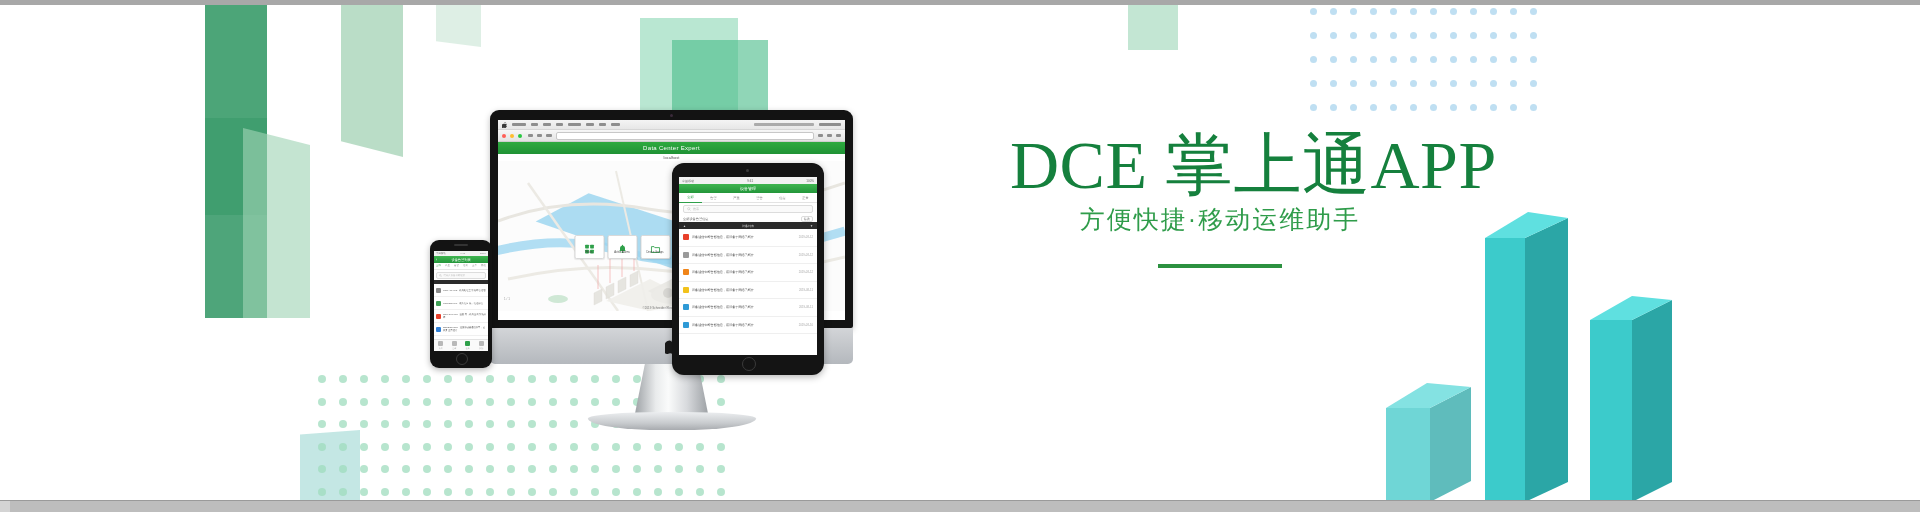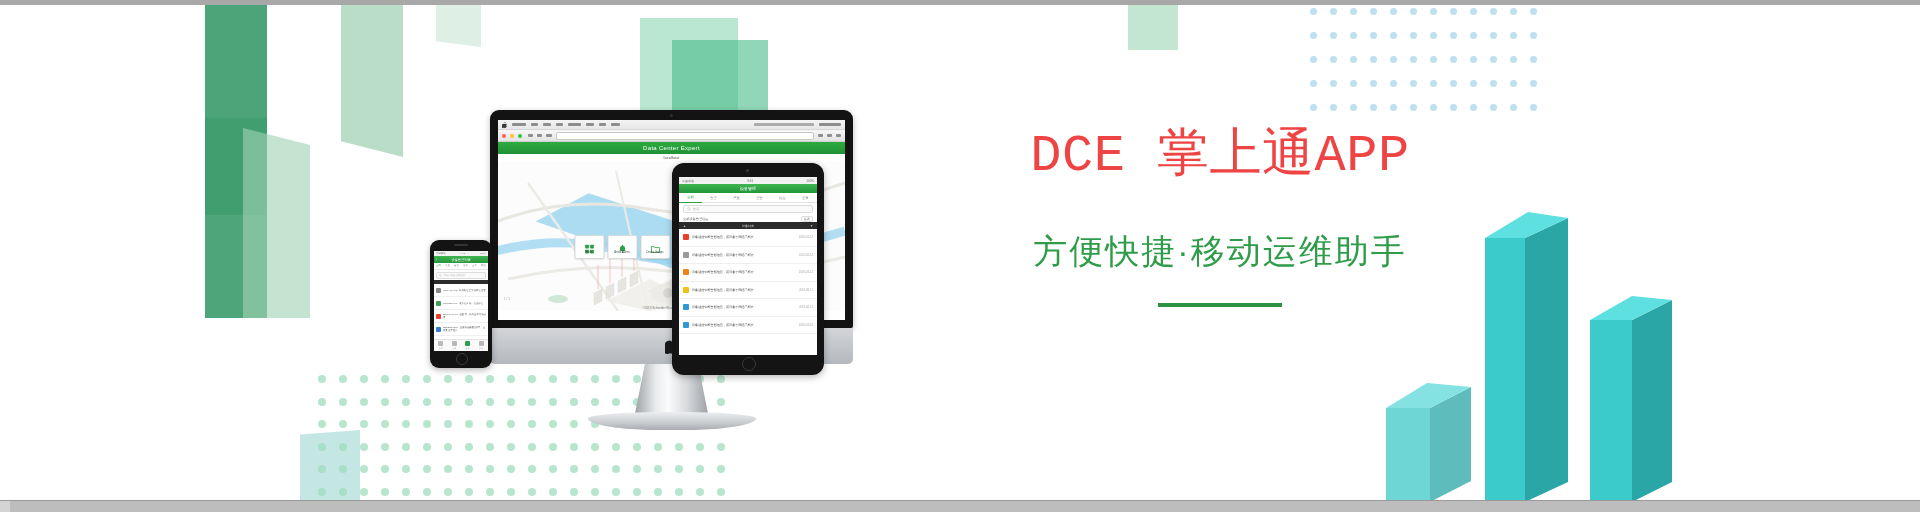--- a/index.html
+++ b/index.html
@@ -38,24 +38,24 @@
   #dots-top-right{left:1310px;top:8px;grid-template-columns:repeat(12,20px);grid-auto-rows:24px;}
   #dots-top-right .dot{width:7px;height:7px;background:#bfdff2;}
   #dots-bottom-left{left:318px;top:375px;grid-template-columns:repeat(20,21px);grid-auto-rows:22.5px;}
   #dots-bottom-left .dot{width:8px;height:8px;background:#9fdcbe;opacity:.75;}
 
   
   .bars{position:absolute;left:1370px;top:190px;width:340px;height:312px;}
 
   
   .textblock{position:absolute;left:1010px;top:128px;width:420px;text-align:center;z-index:20;}
-  .title{font-family:Liberation Mono, monospace;font-size:52px;line-height:1.1;
-         color:#ef4444;white-space:nowrap;letter-spacing:.5px;}
-  .subtitle{margin-top:44px;font-family:Liberation Sans, sans-serif;
-            font-size:34px;color:#2f9c4a;letter-spacing:2px;white-space:nowrap;}
+  .title{font-family:Liberation Serif, serif;font-size:68px;line-height:1.1;
+         color:#15803d;white-space:nowrap;letter-spacing:.5px;}
+  .subtitle{font-family:Liberation Sans, sans-serif;
+            font-size:25px;color:#2f9c4a;letter-spacing:2px;white-space:nowrap;}
   .divider{margin:28px auto 0;width:124px;height:4px;background:#2c9140;}
 
   
   .devices{position:absolute;left:430px;top:85px;width:520px;height:340px;z-index:10;}
 
   
   .imac{position:absolute;left:60px;top:25px;width:363px;height:258px;}
   .imac .bezel{position:absolute;left:0;top:0;width:363px;height:218px;background:#131313;
                border-radius:9px 9px 2px 2px;box-shadow:0 2px 6px rgba(0,0,0,.25);}
   .imac .camdot{position:absolute;left:50%;top:4px;margin-left:-1.5px;width:3px;height:3px;

